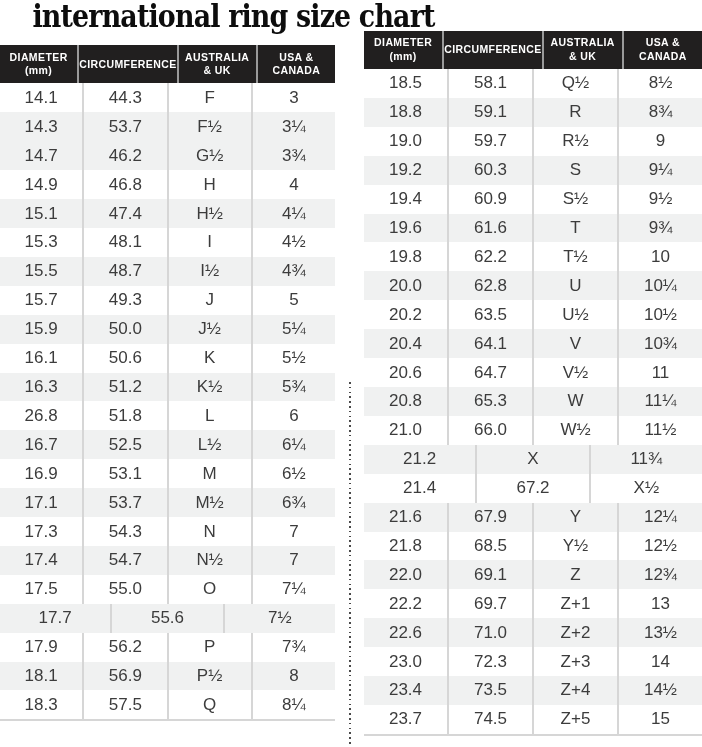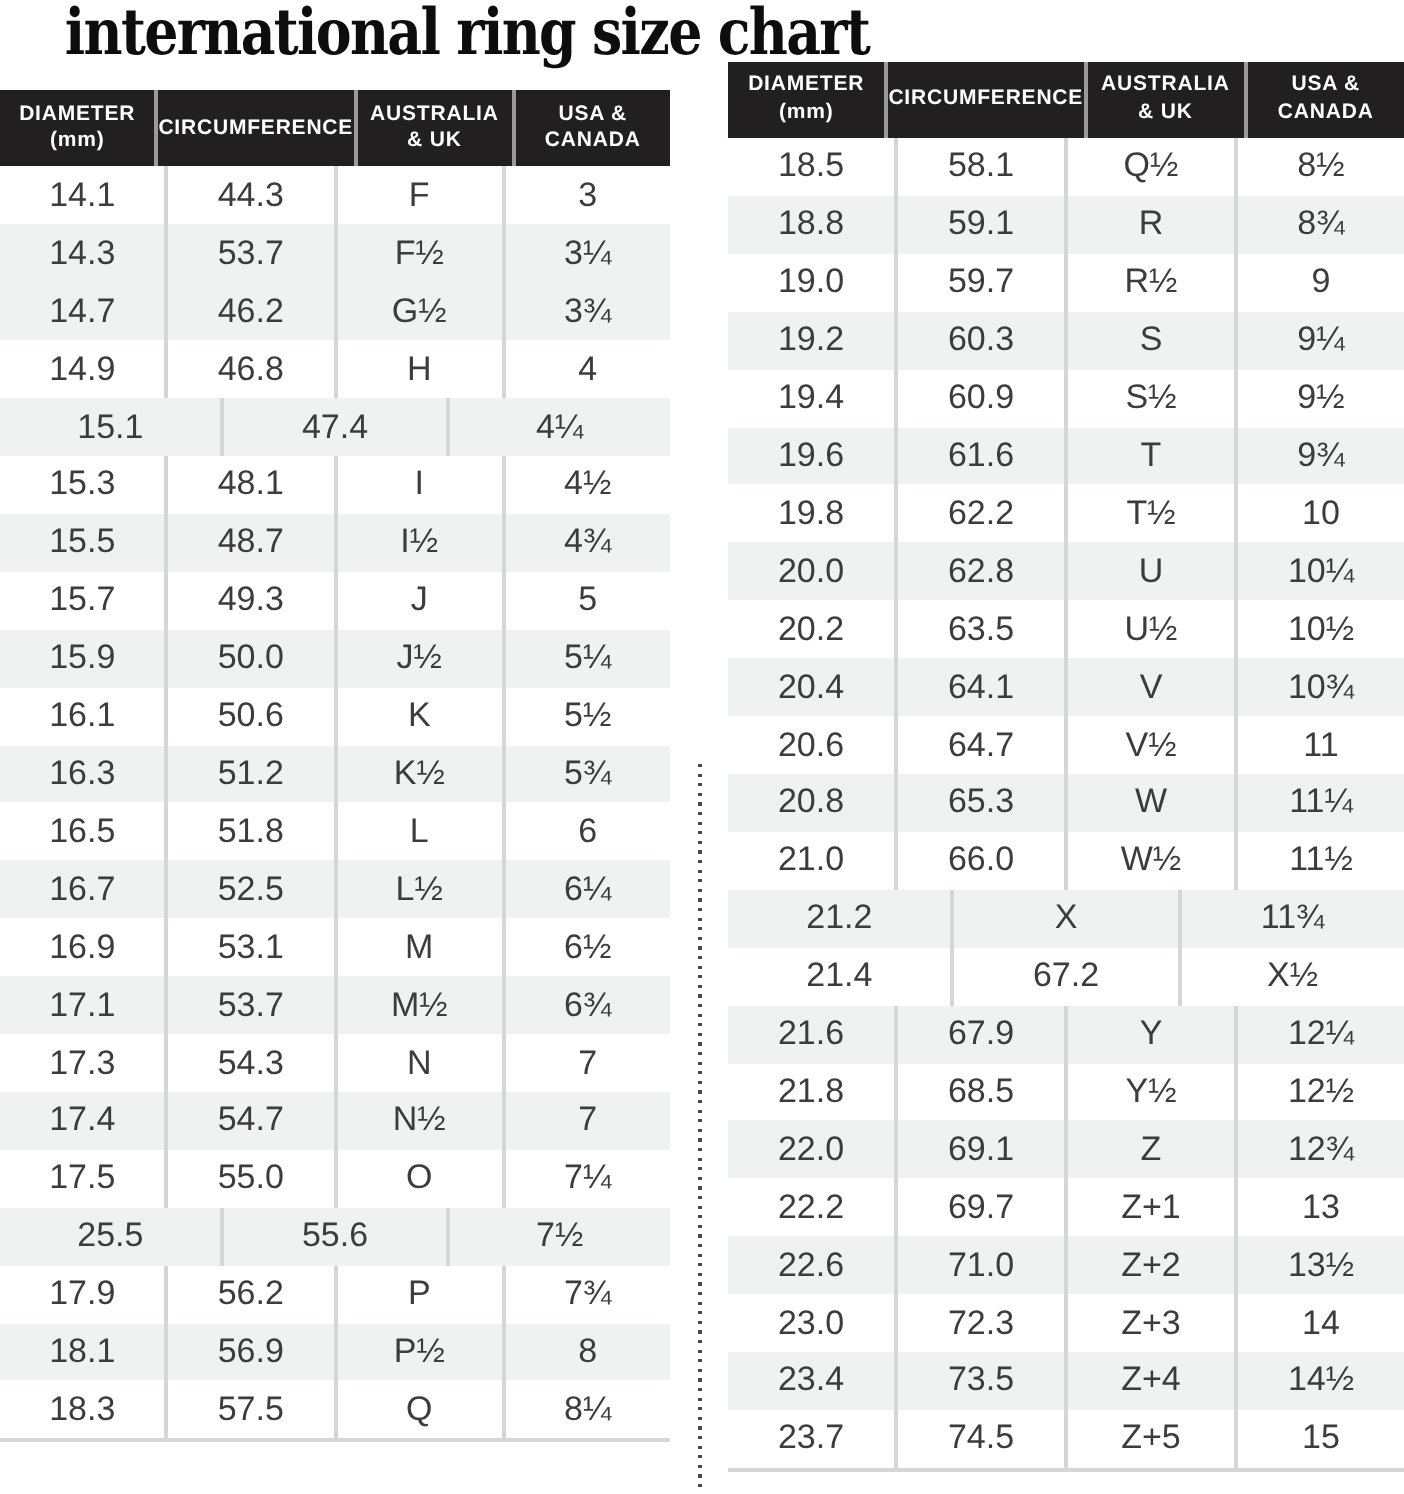--- a/index.html
+++ b/index.html
@@ -89,20 +89,21 @@
         </div>
         <div class="tr">
           <div class="td">14.9</div>
           <div class="td">46.8</div>
           <div class="td">H</div>
           <div class="td">4</div>
         </div>
         <div class="tr alt">
           <div class="td">15.1</div>
           <div class="td">47.4</div>
+          <div class="td">H½</div>
           <div class="td">4¼</div>
         </div>
         <div class="tr">
           <div class="td">15.3</div>
           <div class="td">48.1</div>
           <div class="td">I</div>
           <div class="td">4½</div>
         </div>
         <div class="tr alt">
           <div class="td">15.5</div>
@@ -128,21 +129,21 @@
           <div class="td">K</div>
           <div class="td">5½</div>
         </div>
         <div class="tr alt">
           <div class="td">16.3</div>
           <div class="td">51.2</div>
           <div class="td">K½</div>
           <div class="td">5¾</div>
         </div>
         <div class="tr">
-          <div class="td">16.5</div>
+          <div class="td">26.8</div>
           <div class="td">51.8</div>
           <div class="td">L</div>
           <div class="td">6</div>
         </div>
         <div class="tr alt">
           <div class="td">16.7</div>
           <div class="td">52.5</div>
           <div class="td">L½</div>
           <div class="td">6¼</div>
         </div>
@@ -170,21 +171,21 @@
           <div class="td">N½</div>
           <div class="td">7</div>
         </div>
         <div class="tr">
           <div class="td">17.5</div>
           <div class="td">55.0</div>
           <div class="td">O</div>
           <div class="td">7¼</div>
         </div>
         <div class="tr alt">
-          <div class="td">25.5</div>
+          <div class="td">17.7</div>
           <div class="td">55.6</div>
           <div class="td">7½</div>
         </div>
         <div class="tr">
           <div class="td">17.9</div>
           <div class="td">56.2</div>
           <div class="td">P</div>
           <div class="td">7¾</div>
         </div>
         <div class="tr alt">

